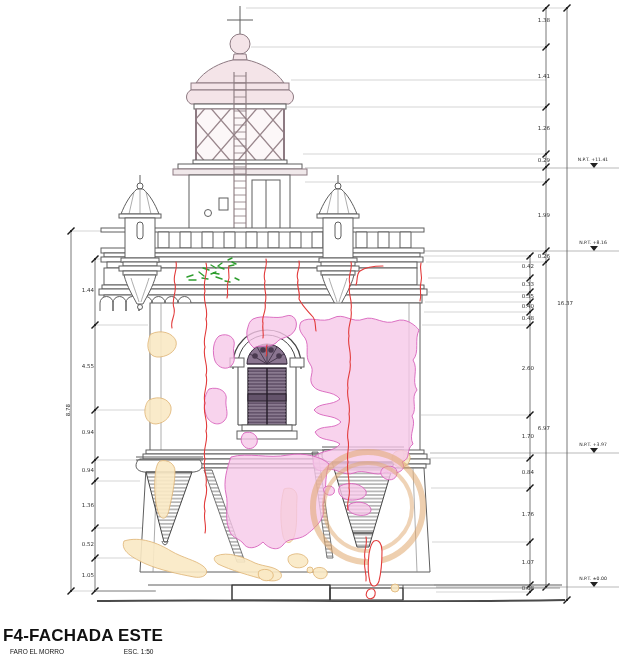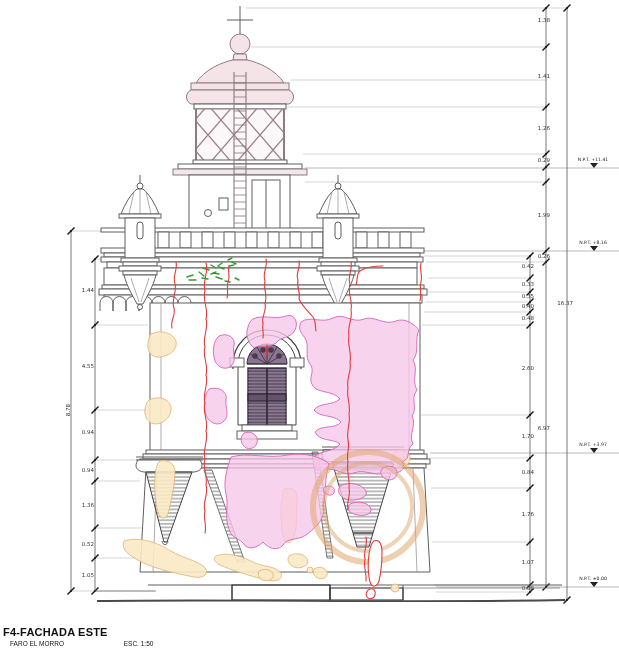--- a/index.html
+++ b/index.html
@@ -17,21 +17,21 @@
   .lnt{stroke:#8a8a8a;fill:none;stroke-width:.7}
   .w{fill:#fff;stroke:#5f5f5f;stroke-width:1}
   .pk{fill:#f4e4e8;stroke:#8d7a82;stroke-width:1}
   .crack{stroke:#e23b3b;stroke-width:1.1;fill:none;stroke-linecap:round;stroke-linejoin:round}
   .spall{stroke:#e23b3b;stroke-width:1.1;fill:#fff}
   .pat{fill:rgba(246,198,232,.78);stroke:#d863bc;stroke-width:.9;stroke-linejoin:round}
   .tan{fill:rgba(250,233,196,.9);stroke:#deb272;stroke-width:.8;stroke-linejoin:round}
   .veg{stroke:#2f9e2f;stroke-width:1.4;fill:none;stroke-linecap:round}
   .ring{fill:none}
   .titleblock{position:absolute;left:3px;top:626px;color:#111}
-  .tb-title{font-size:11px;font-weight:bold;letter-spacing:.2px}
+  .tb-title{font-size:17px;font-weight:bold;letter-spacing:.2px}
   .tb-row{font-size:6.5px;margin-top:2px;padding-left:7px}
   .tb-scale{margin-left:58px}
 </style>
 </head>
 <body>
 
 <svg width="619" height="658" viewBox="0 0 619 658" xmlns="http://www.w3.org/2000/svg">
   <defs>
     <pattern id="lat" width="26" height="30" patternUnits="userSpaceOnUse">
       <path d="M13 0L26 15L13 30L0 15Z" fill="none" stroke="#9a878d" stroke-width="1.3"></path>

